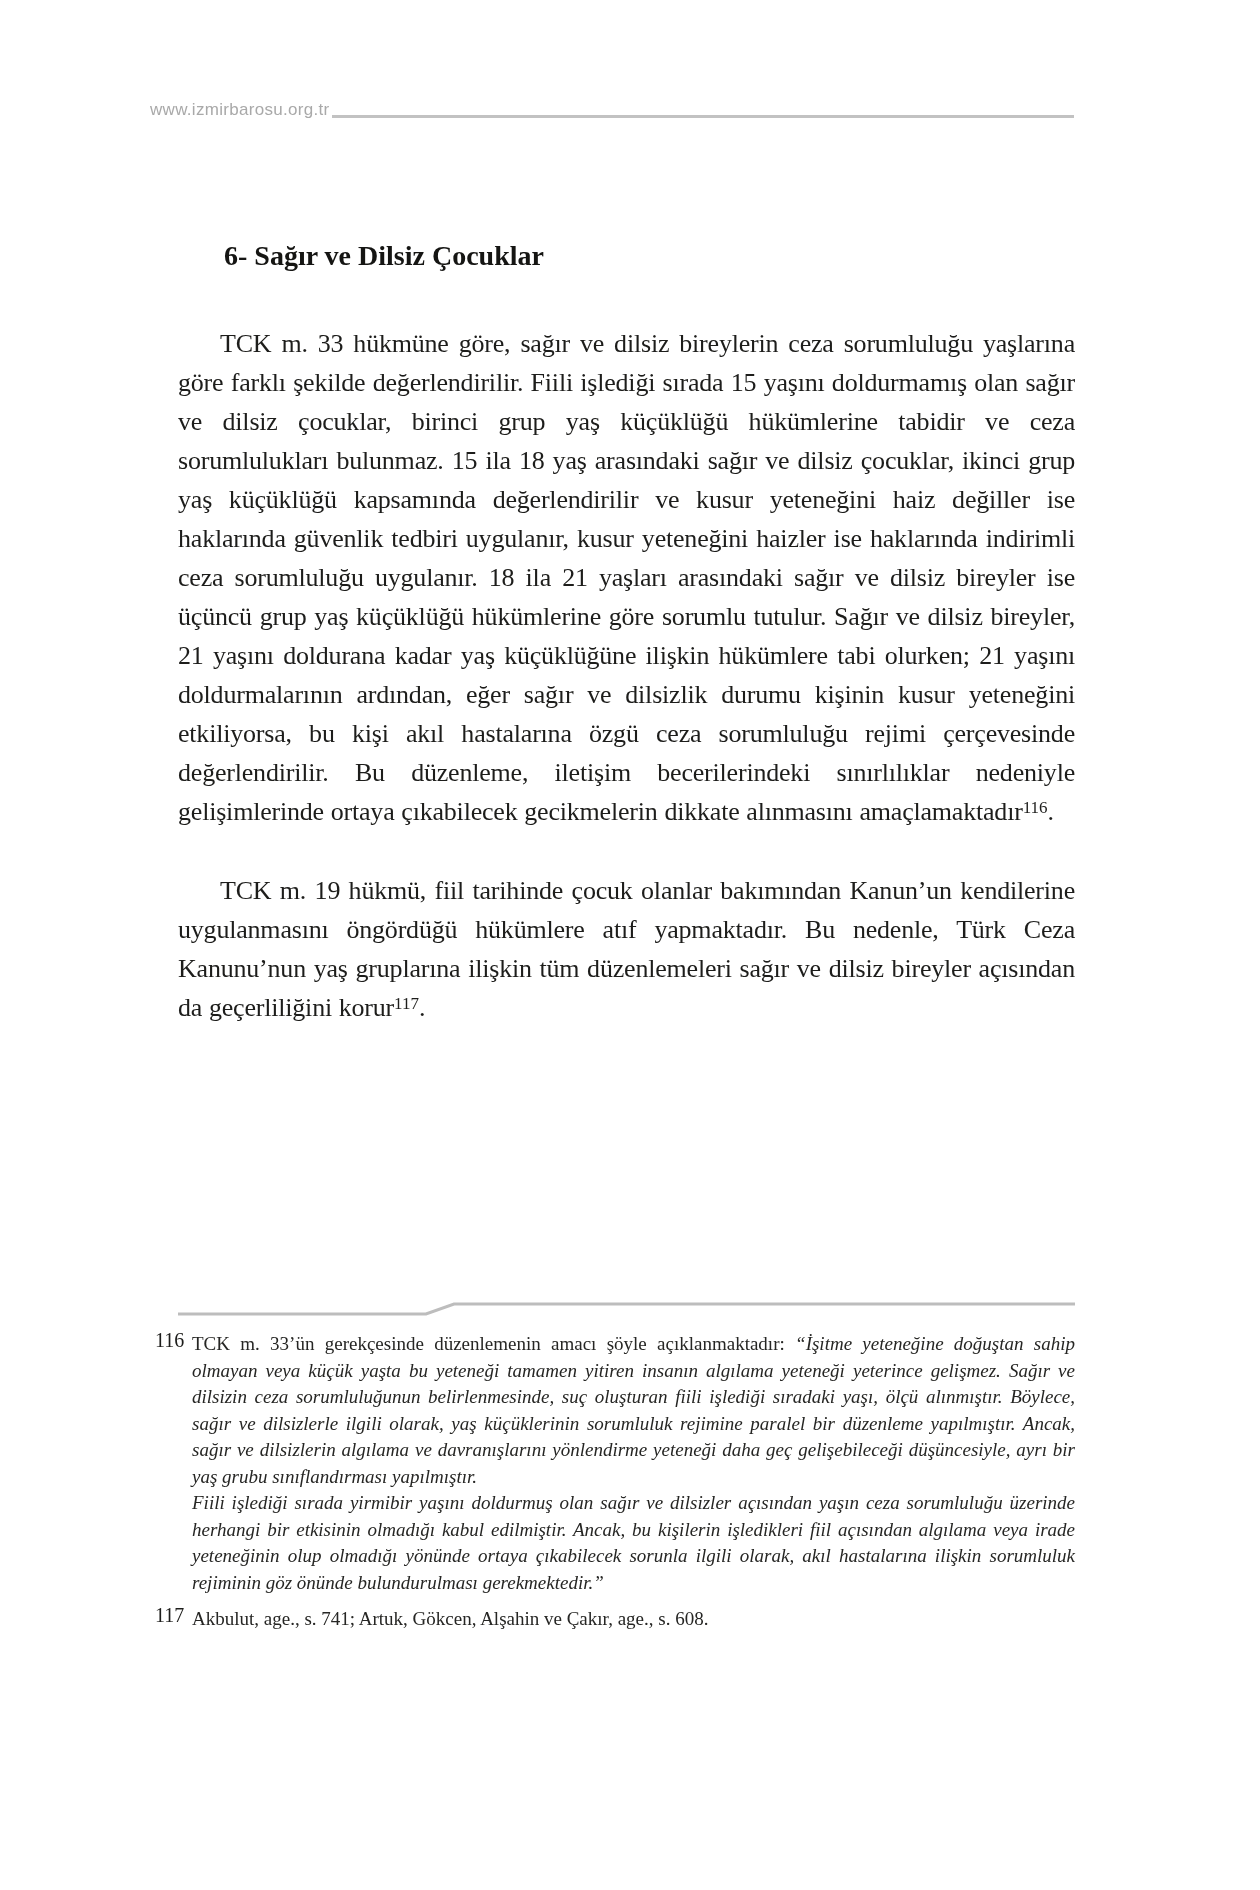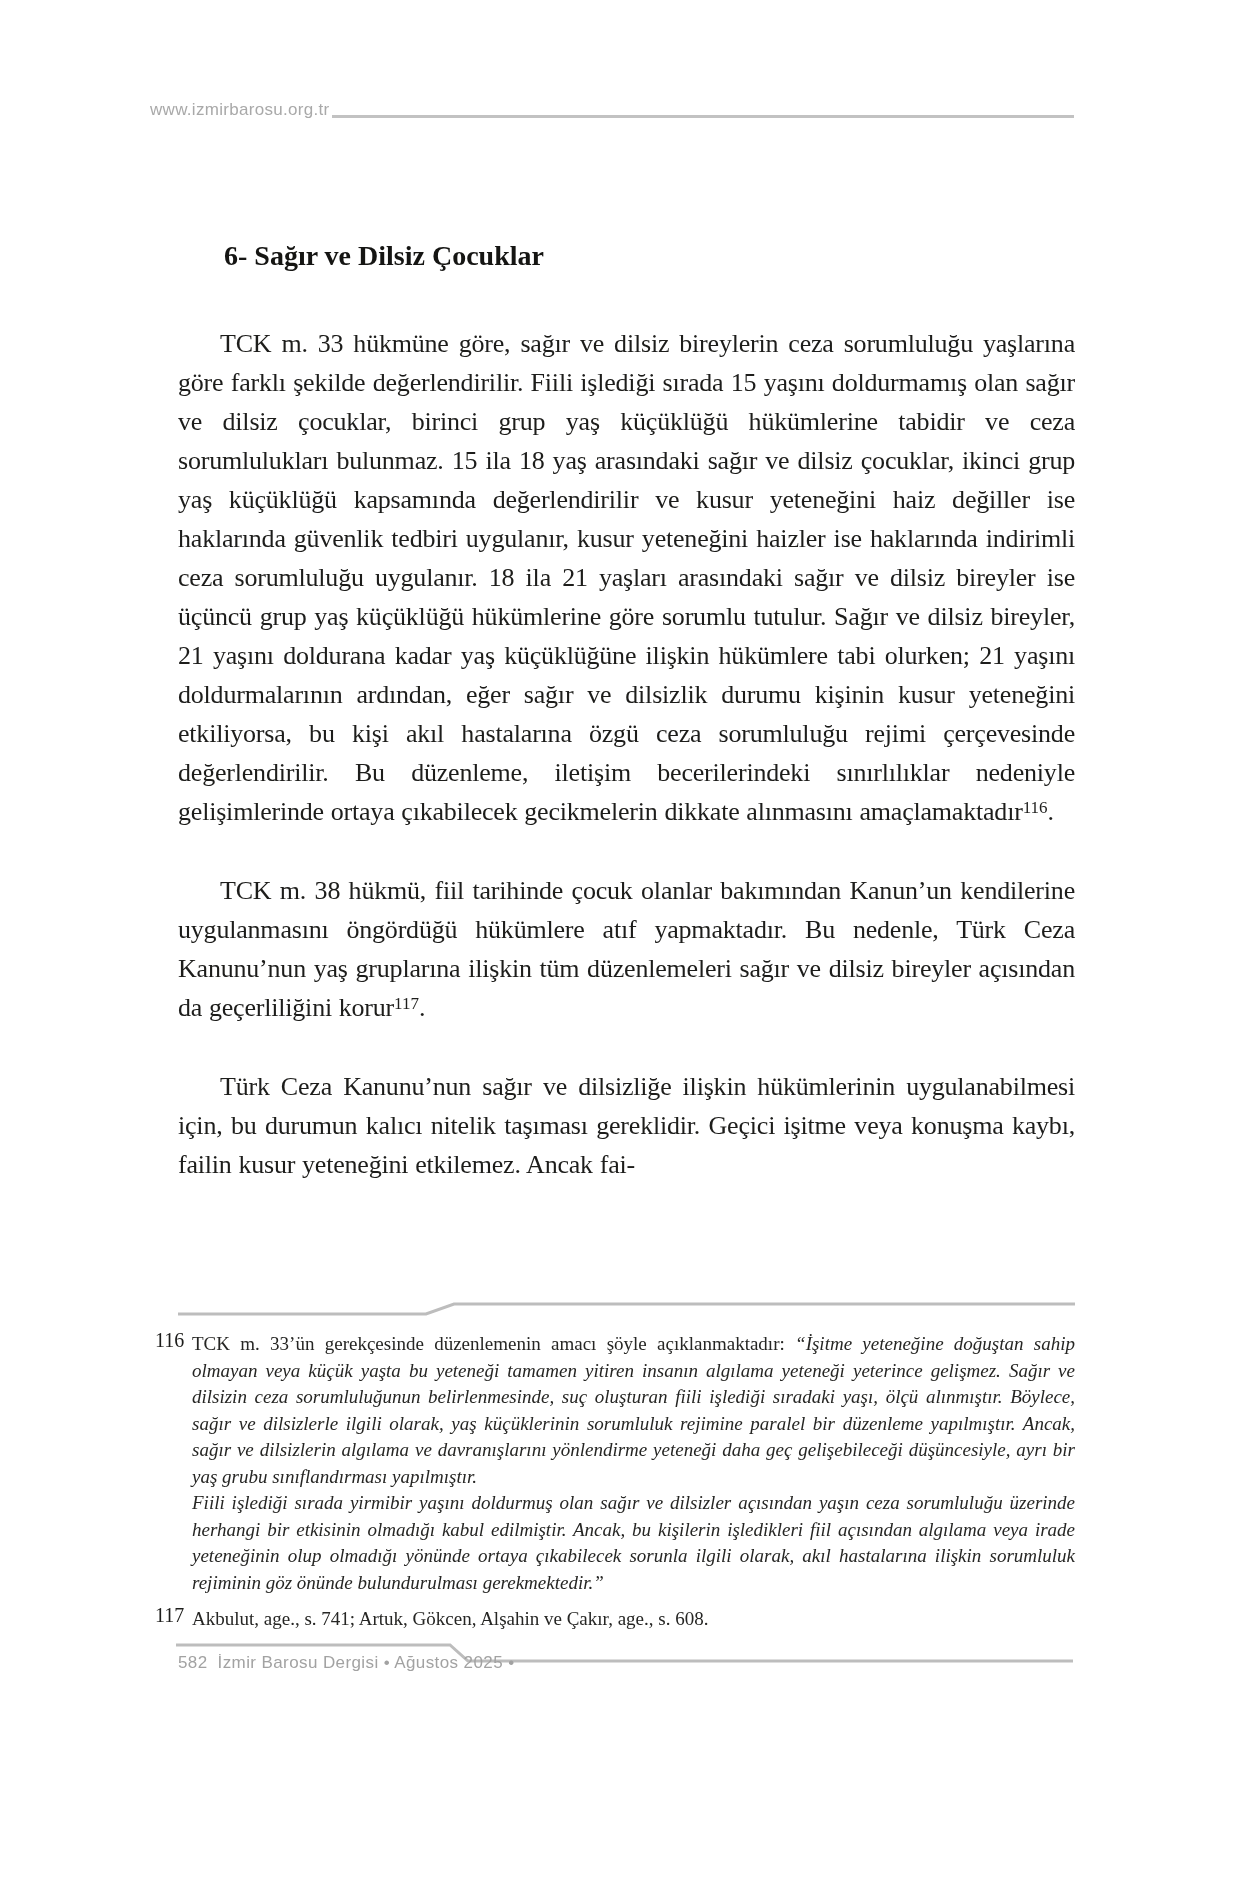--- a/index.html
+++ b/index.html
@@ -125,44 +125,35 @@
   <div class="header">
     <span class="header-url">www.izmirbarosu.org.tr</span>
     <span class="header-rule"></span>
   </div>
 
   <div class="content">
     <h2 class="section-title">6- Sağır ve Dilsiz Çocuklar</h2>
 
     <p class="para"><span>TCK m. 33 hükmüne göre, sağır ve dilsiz bireylerin ceza sorumluluğu yaşlarına göre farklı şekilde değerlendirilir. Fiili işlediği sırada 15 yaşını doldurmamış olan sağır ve dilsiz çocuklar, birinci grup yaş küçüklüğü hükümlerine tabidir ve ceza sorumlulukları bulunmaz. 15 ila 18 yaş arasındaki sağır ve dilsiz çocuklar, ikinci grup yaş küçüklüğü kapsamında değerlendirilir ve kusur yeteneğini haiz değiller ise haklarında güvenlik tedbiri uygulanır, kusur yeteneğini haizler ise haklarında indirimli ceza sorumluluğu uygulanır. 18 ila 21 yaşları arasındaki sağır ve dilsiz bireyler ise üçüncü grup yaş küçüklüğü hükümlerine göre sorumlu tutulur. Sağır ve dilsiz bireyler, 21 yaşını doldurana kadar yaş küçüklüğüne ilişkin hükümlere tabi olurken; 21 yaşını doldurmalarının ardından, eğer sağır ve dilsizlik durumu kişinin kusur yeteneğini etkiliyorsa, bu kişi akıl hastalarına özgü ceza sorumluluğu rejimi çerçevesinde değerlendirilir. Bu düzenleme, iletişim becerilerindeki sınırlılıklar nedeniyle gelişimlerinde ortaya çıkabilecek gecikmelerin dikkate alınmasını amaçlamaktadır</span><sup class="fnref">116</sup><span>.</span></p>
 
-    <p class="para"><span>TCK m. 38 hükmü, fiil tarihinde çocuk olanlar bakımından Kanun’un kendilerine uygulanmasını öngördüğü hükümlere atıf yapmaktadır. Bu nedenle, Türk Ceza Kanunu’nun yaş gruplarına ilişkin tüm düzenlemeleri sağır ve dilsiz bireyler açısından da geçerliliğini korur</span><sup class="fnref">117</sup><span>.</span></p>
+    <p class="para"><span>TCK m. 19 hükmü, fiil tarihinde çocuk olanlar bakımından Kanun’un kendilerine uygulanmasını öngördüğü hükümlere atıf yapmaktadır. Bu nedenle, Türk Ceza Kanunu’nun yaş gruplarına ilişkin tüm düzenlemeleri sağır ve dilsiz bireyler açısından da geçerliliğini korur</span><sup class="fnref">117</sup><span>.</span></p>
 
-    <p class="para"><span>Türk Ceza Kanunu’nun sağır ve dilsizliğe ilişkin hükümlerinin uygulanabilmesi için, bu durumun kalıcı nitelik taşıması gereklidir. Geçici işitme veya konuşma kaybı, failin kusur yeteneğini etkilemez. Ancak fai-</span></p>
   </div>
 
   <div class="footnotes">
     <div class="fn-sep">
       <svg width="897" height="14" viewBox="0 0 897 14" aria-hidden="true">
         <polyline points="0,12 248,12 276,2 897,2" fill="none" stroke="#bdbdbd" stroke-width="3"></polyline>
       </svg>
     </div>
     <div class="fn-list">
       <div class="footnote">
         <span class="fn-num">116</span><span>TCK m. 33’ün gerekçesinde düzenlemenin amacı şöyle açıklanmaktadır: </span><span class="fn-quote">“İşitme yeteneğine doğuştan sahip olmayan veya küçük yaşta bu yeteneği tamamen yitiren insanın algılama yeteneği yeterince gelişmez. Sağır ve dilsizin ceza sorumluluğunun belirlenmesinde, suç oluşturan fiili işlediği sıradaki yaşı, ölçü alınmıştır. Böylece, sağır ve dilsizlerle ilgili olarak, yaş küçüklerinin sorumluluk rejimine paralel bir düzenleme yapılmıştır. Ancak, sağır ve dilsizlerin algılama ve davranışlarını yönlendirme yeteneği daha geç gelişebileceği düşüncesiyle, ayrı bir yaş grubu sınıflandırması yapılmıştır.</span>
         <div class="fn-sub">Fiili işlediği sırada yirmibir yaşını doldurmuş olan sağır ve dilsizler açısından yaşın ceza sorumluluğu üzerinde herhangi bir etkisinin olmadığı kabul edilmiştir. Ancak, bu kişilerin işledikleri fiil açısından algılama veya irade yeteneğinin olup olmadığı yönünde ortaya çıkabilecek sorunla ilgili olarak, akıl hastalarına ilişkin sorumluluk rejiminin göz önünde bulundurulması gerekmektedir.”</div>
       </div>
       <div class="footnote">
         <span class="fn-num">117</span><span>Akbulut, age., s. 741; Artuk, Gökcen, Alşahin ve Çakır, age., s. 608.</span>
       </div>
     </div>
   </div>
 
-  <div class="footer">
-    <svg width="899" height="20" viewBox="0 0 899 20" aria-hidden="true">
-      <polyline points="0,2 274,2 292,18 897,18" fill="none" stroke="#bdbdbd" stroke-width="3"></polyline>
-    </svg>
-    <div class="footer-text">
-      <span class="pageno">582</span><span>İzmir Barosu Dergisi • Ağustos 2025 •</span>
-    </div>
-  </div>
 
 </div>
 
 </body></html>

